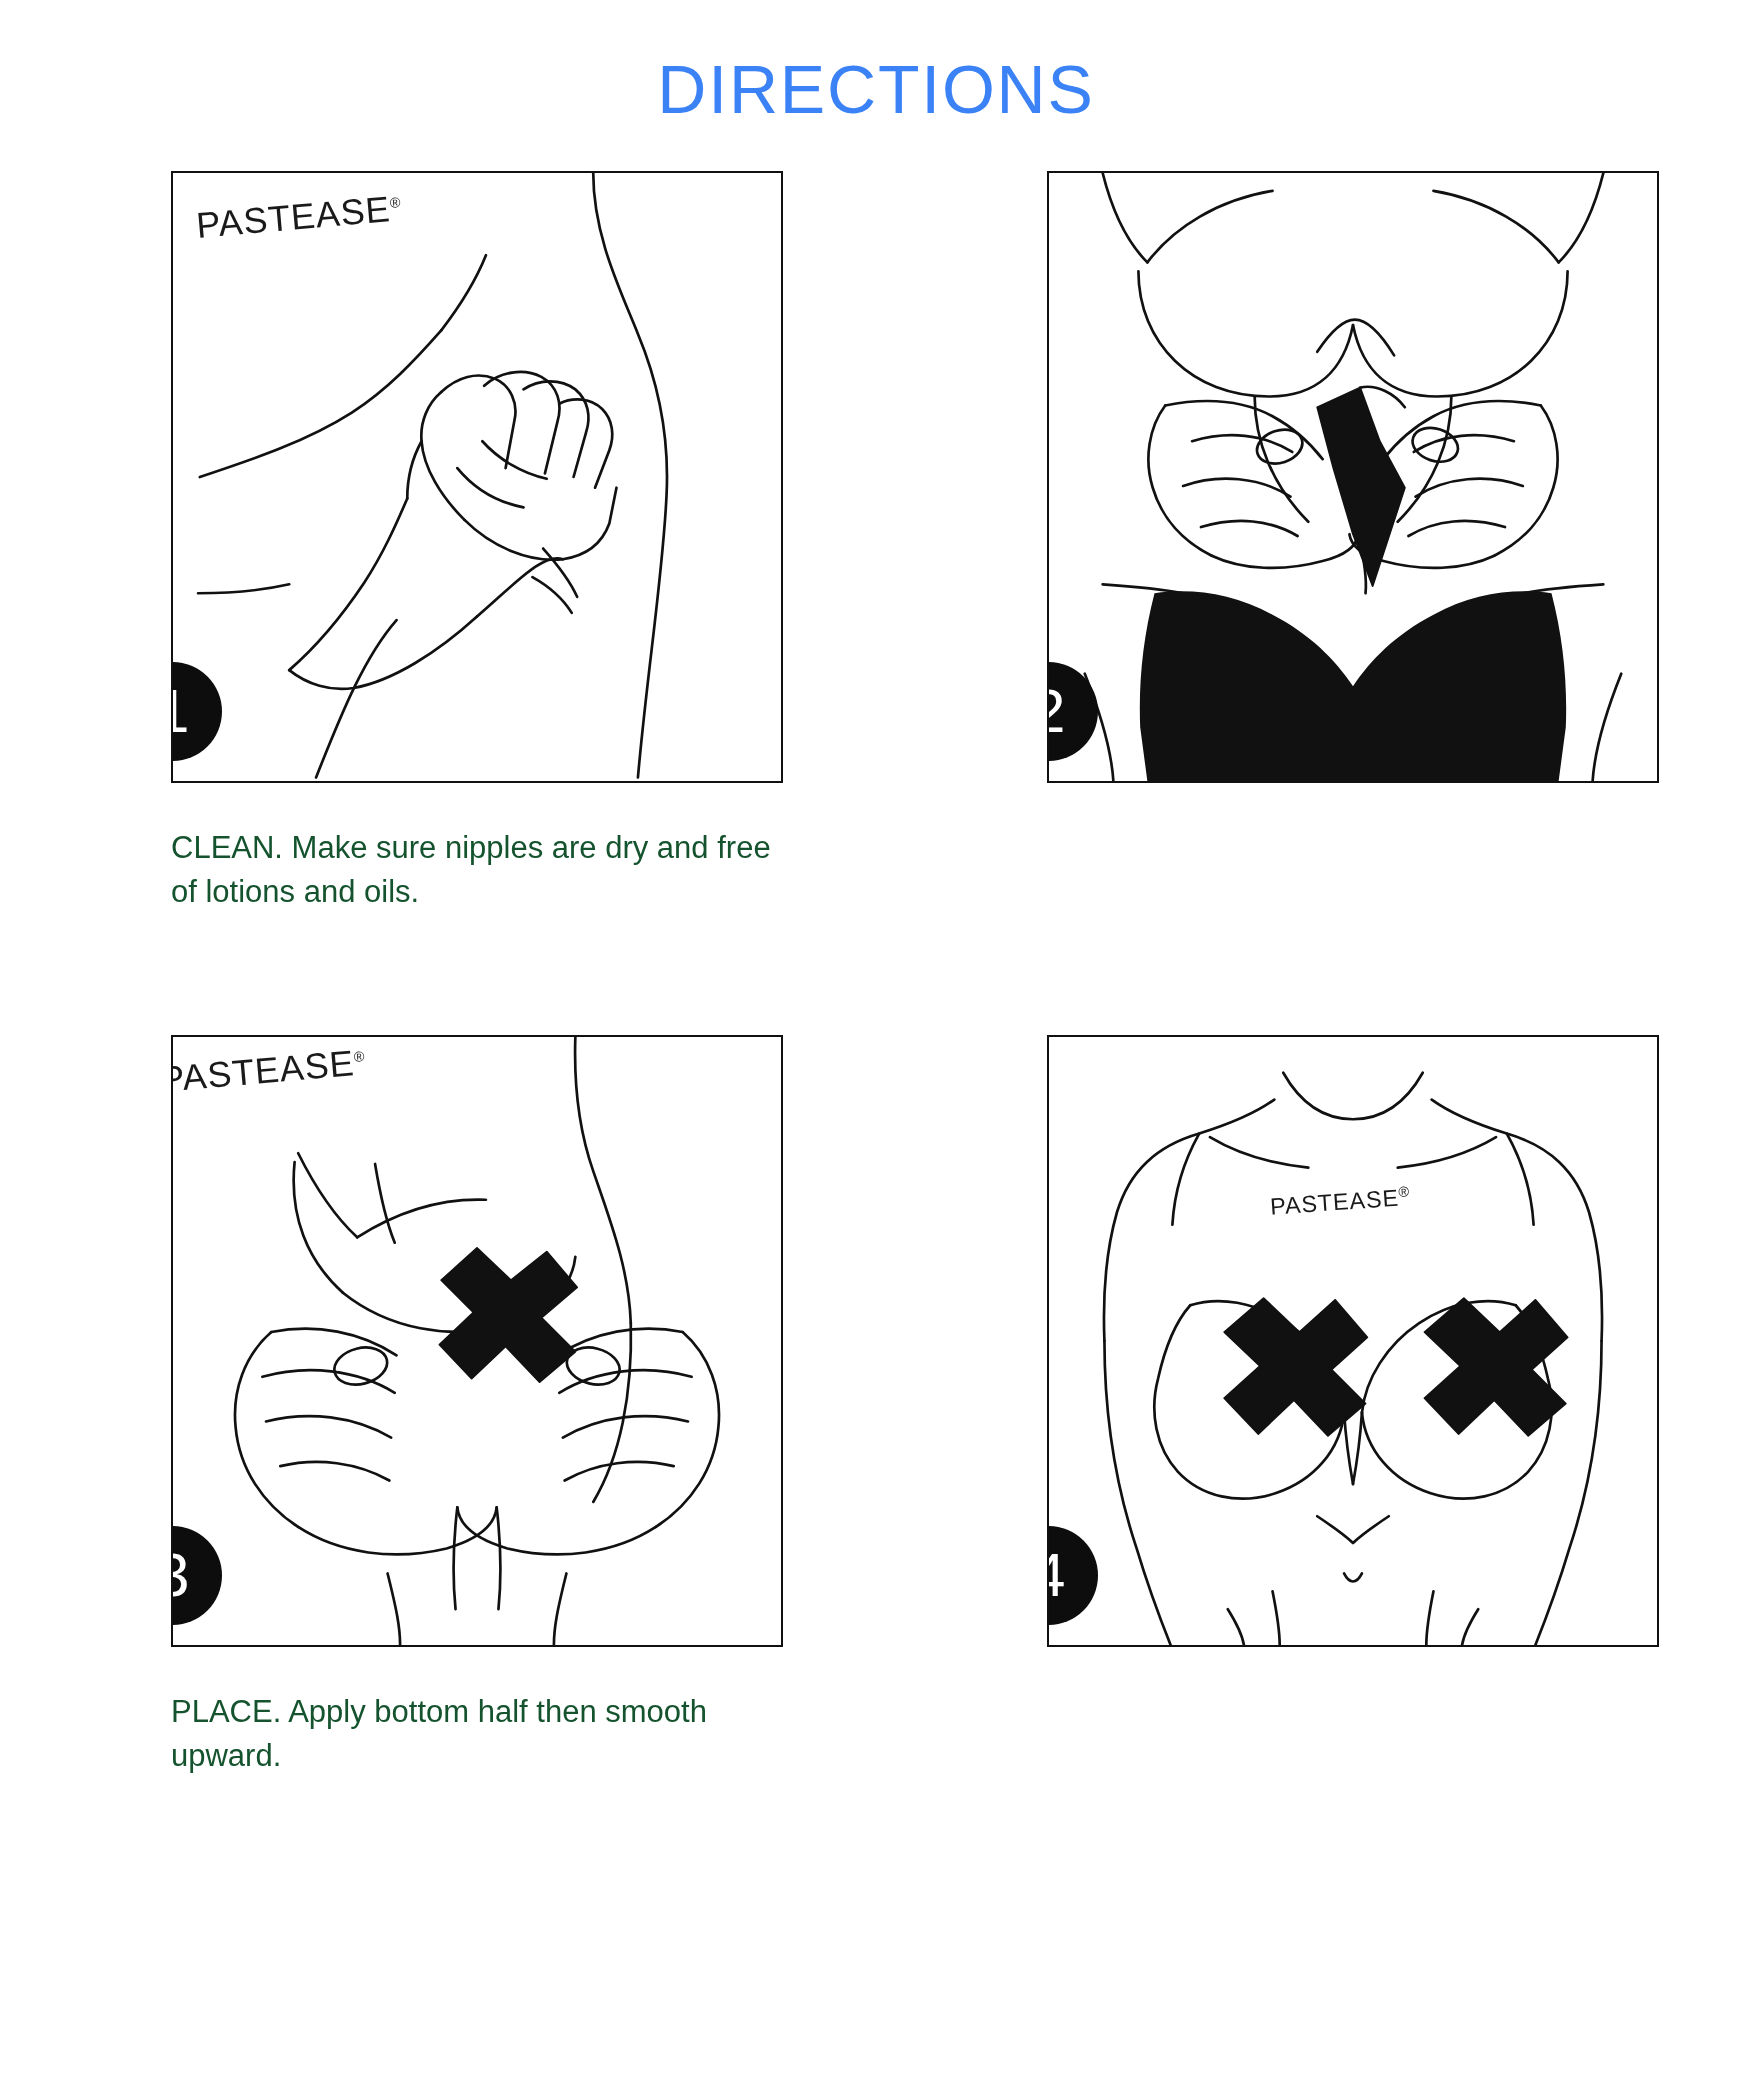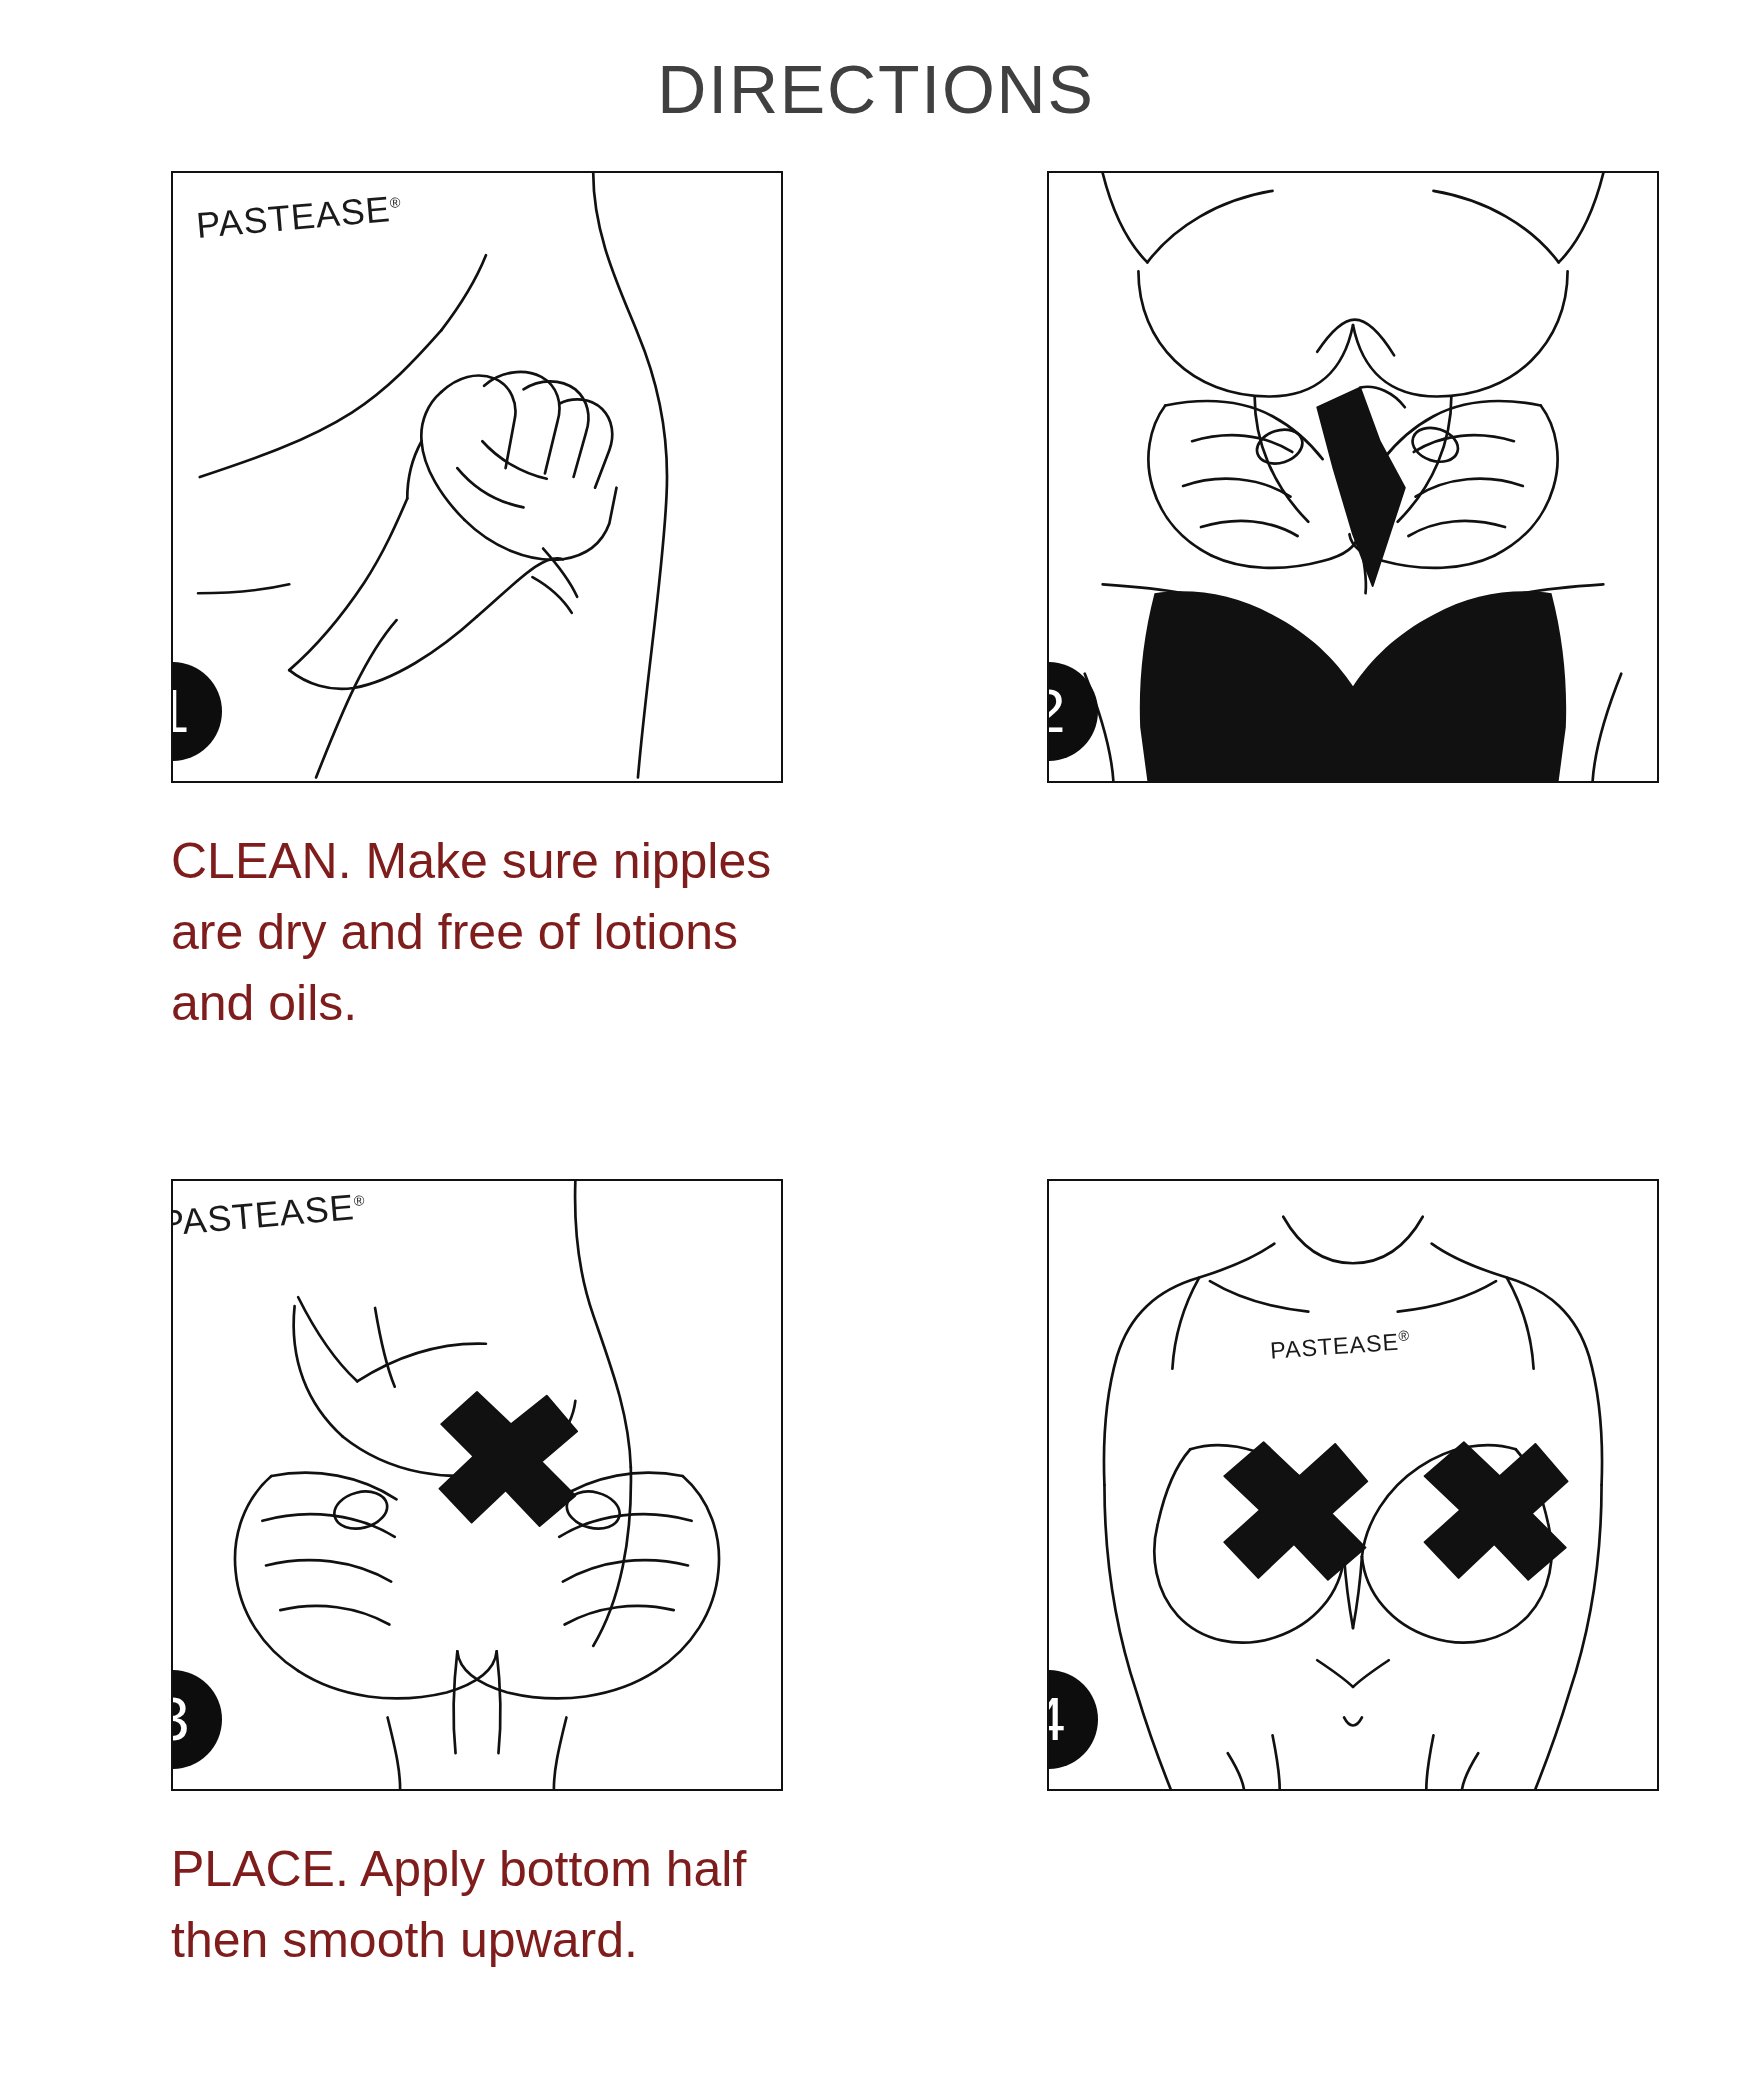--- a/index.html
+++ b/index.html
@@ -20,21 +20,21 @@
     height: 2094px;
     position: relative;
   }
   .page-title {
     text-align: center;
     font-size: 68px;
     letter-spacing: 1.8px;
     font-weight: 400;
     margin: 0;
     padding-top: 50px;
-    color: #404040;
+    color: #3b82f6;
     font-family: "Liberation Sans", sans-serif;
   }
   .grid {
     position: absolute;
     top: 171px;
     left: 0;
     width: 1752px;
     display: flex;
     flex-wrap: wrap;
   }
@@ -75,23 +75,23 @@
     font-family: "Liberation Sans", sans-serif;
     font-weight: 300;
     z-index: 5;
   }
   .badge.b1 { left: -50px; bottom: 20px; }
   .badge.b2 { left: -50px; bottom: 20px; }
   .badge.b3 { left: -50px; bottom: 20px; }
   .badge.b4 { left: -50px; bottom: 20px; }
   .caption {
     margin-top: 43px;
-    font-size: 50px;
+    font-size: 31px;
     line-height: 1.42;
-    color: #7f1d1d;
+    color: #14532d;
     max-width: 630px;
     font-family: "Liberation Sans", sans-serif;
     font-weight: 400;
   }
   .caption sup {
     font-size: 0.6em;
     vertical-align: super;
   }
   .brandmark {
     position: absolute;

